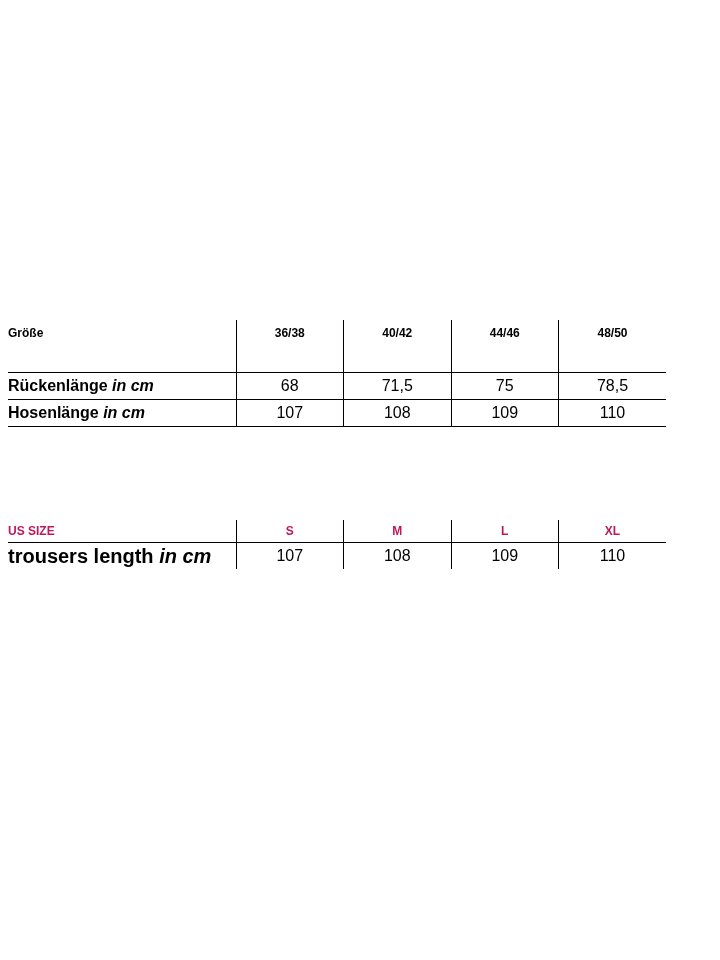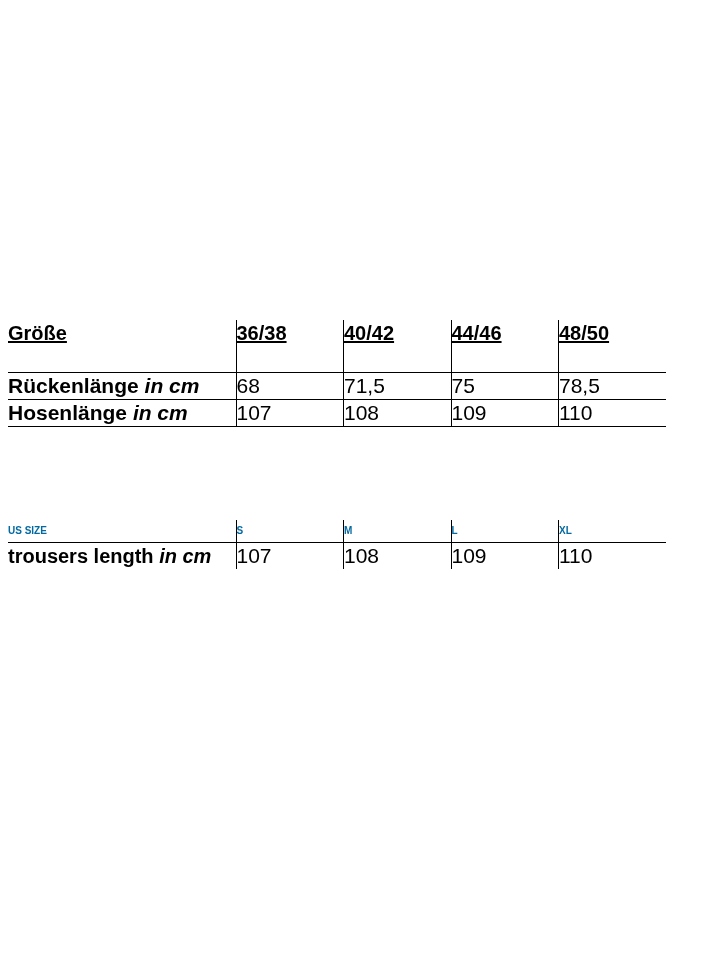--- a/index.html
+++ b/index.html
@@ -37,21 +37,21 @@
   table.size-table {
     border-collapse: collapse;
     width: 658px;
     table-layout: fixed;
   }
 
   table.size-table td {
     padding: 0;
     height: 26px;
     vertical-align: middle;
-    font-size: 21px;
+    font-size: 16px;
     line-height: 26px;
   }
 
   
   col.c-label { width: 228px; }
   col.c-val { width: 107.5px; }
 
   
   table.size-table td.sep-left {
     border-left: 1.3px solid #000000;
@@ -65,38 +65,37 @@
   td.label {
     text-align: left;
     padding-left: 2px;
     font-weight: bold;
   }
   td.label .it {
     font-style: italic;
     font-weight: bold;
   }
   td.val {
-    text-align: left;
+    text-align: center;
     font-weight: normal;
   }
   td.val.hdr {
     font-weight: bold;
   }
   tr.header-row td {
-    font-size: 20px;
+    font-size: 12px;
     font-weight: bold;
-    text-decoration: underline;
   }
   tr.spacer-row td {
     height: 26px;
   }
 
   tr.us-row td {
-    color: #0369a1;
-    font-size: 10px;
+    color: #be185d;
+    font-size: 12px;
     font-weight: bold;
     height: 22px;
     line-height: 22px;
   }
   tr.us-row td.label {
     font-weight: bold;
   }
   tr.us-row td.val {
     font-weight: bold;
   }

